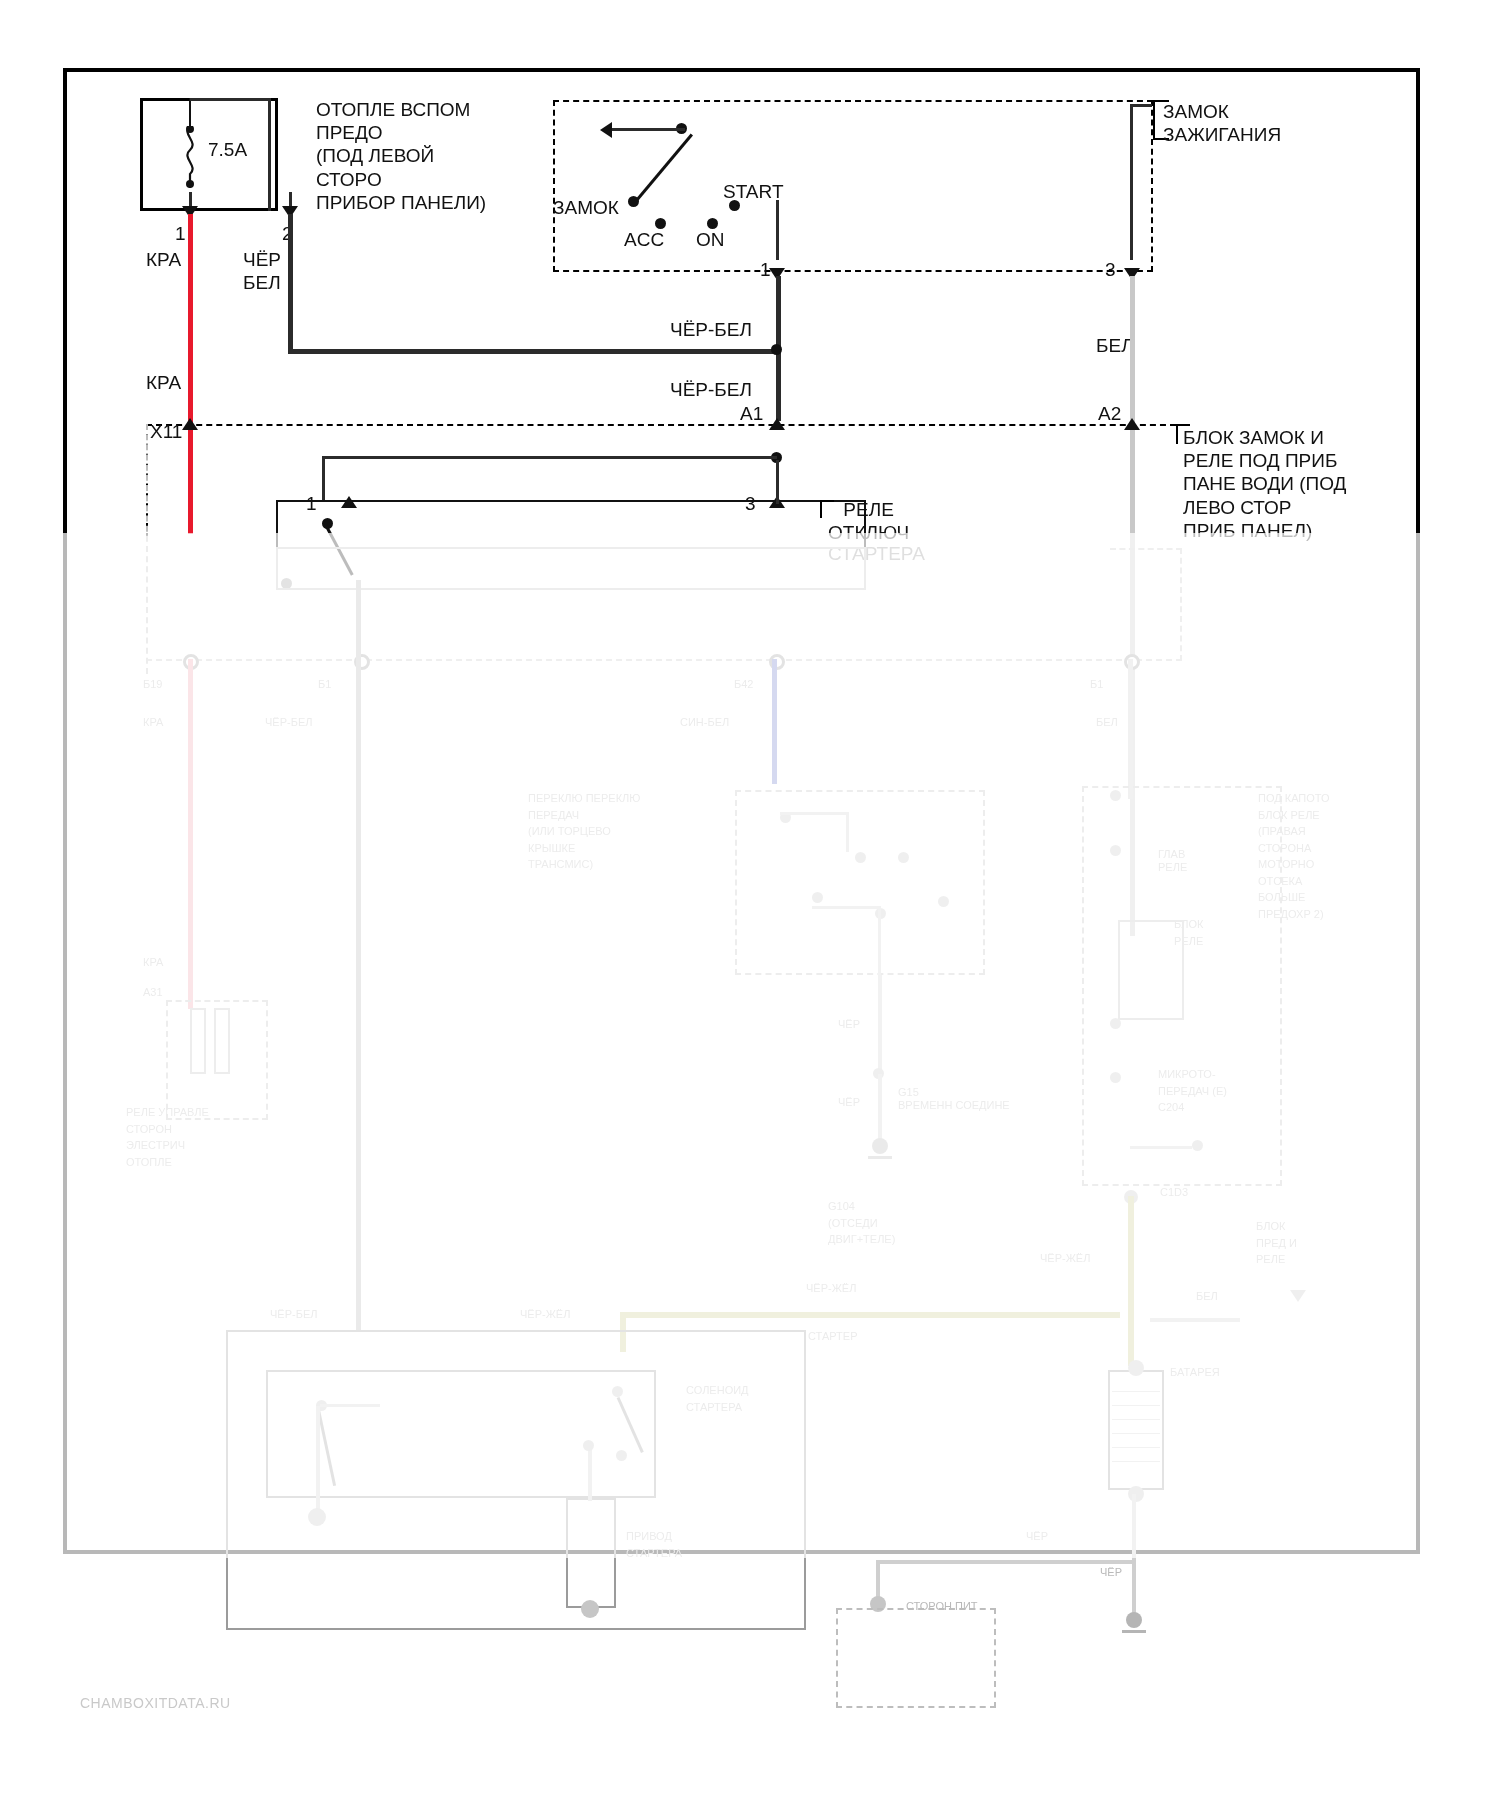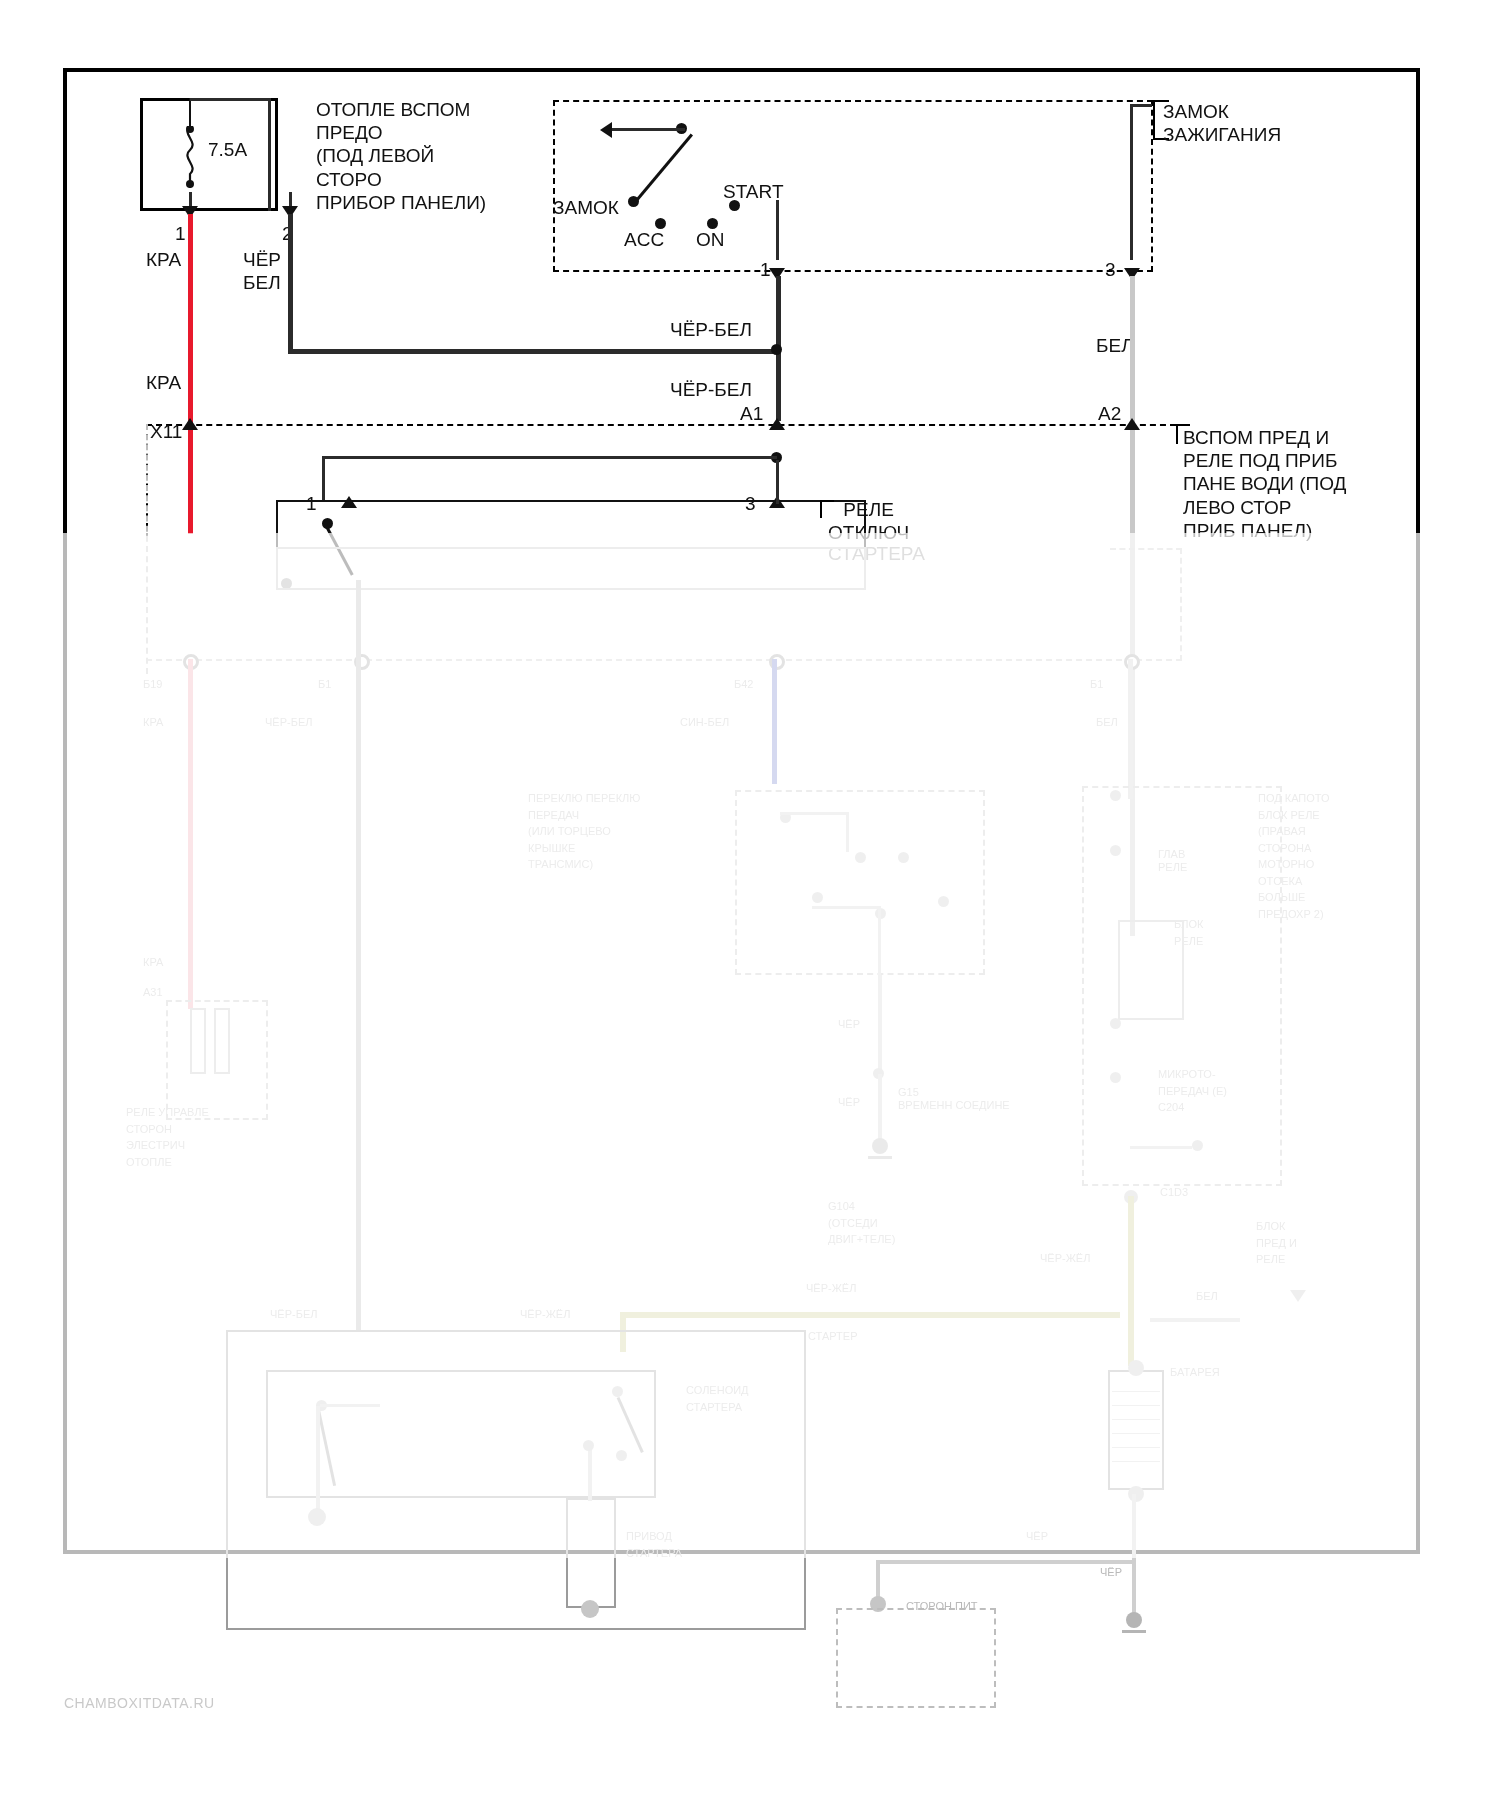--- a/index.html
+++ b/index.html
@@ -131,21 +131,21 @@
   <div class="wire v blk" style="left:1130px;top:104px;width:3px;height:156px;"></div>
   <div class="lbl" style="left:1105px;top:258px;">3</div>
   <div class="arrow" style="left:1124px;top:268px;"></div>
   <div class="lbl" style="left:1096px;top:334px;">БЕЛ</div>
   <div class="wire v" style="left:1130px;top:276px;height:660px;background:#c8c8c8;"></div>
 
   <div class="dash" style="left:146px;top:424px;width:1030px;border-top-width:2px;"></div>
   <div class="dash" style="left:146px;top:424px;height:115px;border-left-width:2px;"></div>
 
   <div class="bracket" style="left:1176px;top:424px;height:18px;width:12px;border-top:2px solid #000;"></div>
-  <div class="lbl" style="left:1183px;top:426px;">ВСПОМ ПРЕД И
+  <div class="lbl" style="left:1183px;top:426px;">БЛОК ЗАМОК И
 РЕЛЕ ПОД ПРИБ
 ПАНЕ ВОДИ (ПОД
 ЛЕВО СТОР
 ПРИБ ПАНЕЛ)</div>
 
   <div class="lbl" style="left:150px;top:386px;margin-top:34px;">X11</div>
   <div class="arrow up" style="left:182px;top:418px;"></div>
 
   <div class="lbl" style="left:740px;top:402px;">A1</div>
   <div class="arrow up" style="left:769px;top:418px;"></div>
@@ -325,16 +325,16 @@
   <div class="lbl sm vdim" style="left:143px;top:986px;">А31</div>
   <div class="lbl sm vdim" style="left:126px;top:1104px;line-height:1.5;">РЕЛЕ УПРАВЛЕ
 СТОРОН
 ЭЛЕСТРИЧ
 ОТОПЛЕ</div>
   <div class="solidbox dim" style="left:190px;top:1008px;width:16px;height:66px;"></div>
   <div class="solidbox dim" style="left:214px;top:1008px;width:16px;height:66px;"></div>
 
   <div class="dash" style="left:146px;top:424px;height:250px;border-left-width:2px;border-color:#bdbdbd;"></div>
 
-  <div class="wm" style="left:64px;top:1695px;">CHAMBOXITDATA.RU</div>
+  <div class="wm" style="left:80px;top:1695px;">CHAMBOXITDATA.RU</div>
 
   <div id="fade"></div>
 </div>
 
 </body></html>

